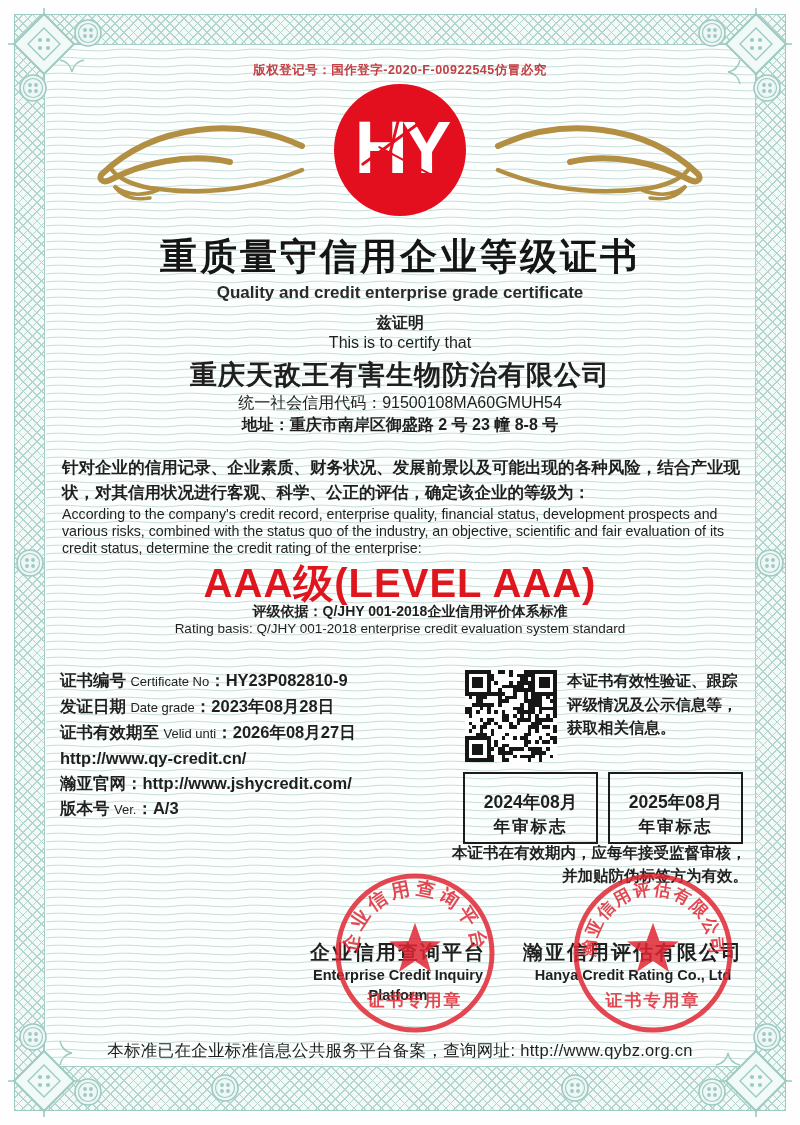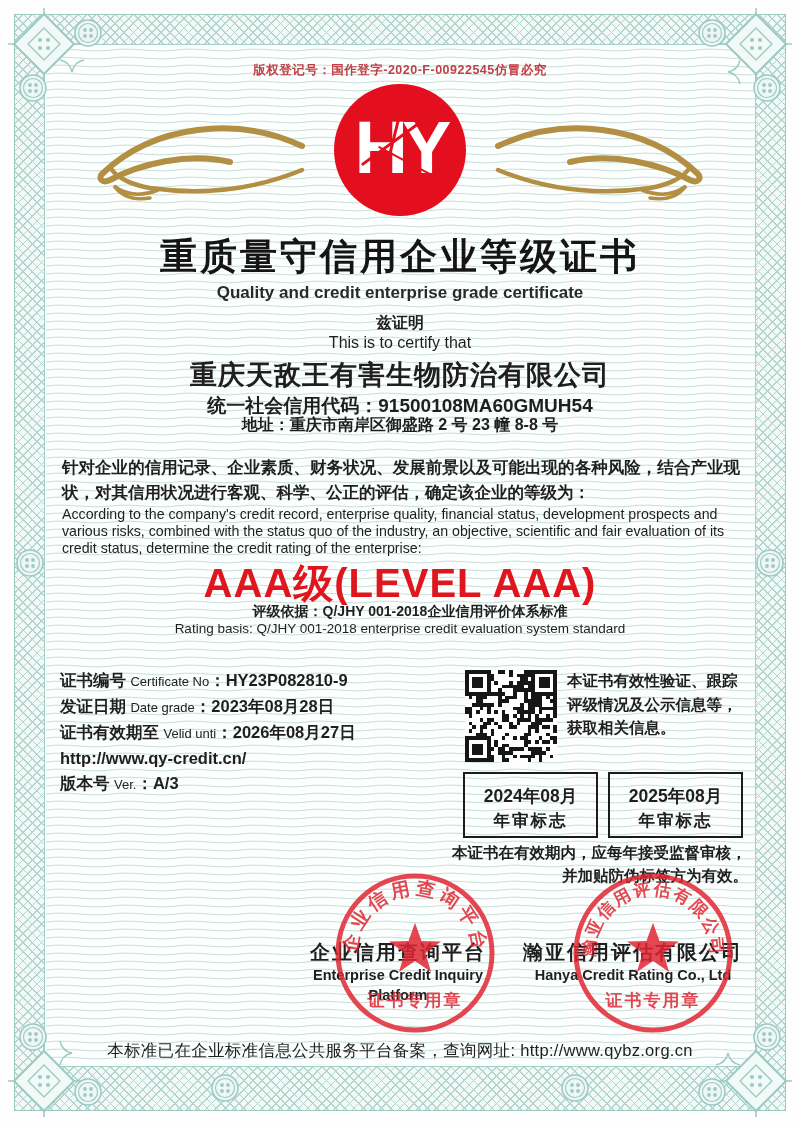--- a/index.html
+++ b/index.html
@@ -40,21 +40,21 @@
     font-family:"Liberation Sans",sans-serif;transform:translateY(-2px);}
   .crack{position:absolute;background:#e30f1e;height:3px;border-radius:2px;}
   .flourish{position:absolute;top:118px;width:230px;height:86px;}
   .flourish.left{left:88px;}
   .flourish.right{right:88px;transform:scaleX(-1);}
   .title-zh{top:232px;font-size:37px;font-weight:700;letter-spacing:3px;color:#151515;}
   .title-en{top:283px;font-size:17px;font-weight:600;color:#2a2a2a;}
   .certify-zh{top:313px;font-size:16px;font-weight:600;}
   .certify-en{top:334px;font-size:16px;}
   .company{top:357px;font-size:27px;font-weight:800;letter-spacing:1px;}
-  .code{top:393px;font-size:19px;font-weight:700;}
+  .code{top:393px;font-size:16px;font-weight:400;}
   .addr{top:415px;font-size:16px;font-weight:600;}
   .para-zh{top:455px;left:62px;width:678px;font-size:16.5px;font-weight:600;
     line-height:24.5px;text-align:justify;}
   .para-en{top:506px;left:62px;width:678px;font-size:14.2px;line-height:17.2px;font-weight:500;}
   .level{top:556px;font-size:40px;font-weight:900;color:#e0161f;letter-spacing:1px;}
   .basis-zh{top:603px;font-size:14px;font-weight:700;margin-left:20px;}
   .basis-en{top:621px;font-size:13.5px;}
   
   .details{top:668px;left:60px;width:390px;}
   .d-row{line-height:25px;white-space:nowrap;}
@@ -62,21 +62,21 @@
   .d-en{font-size:13px;font-weight:500;color:#222;}
   .d-val{font-size:16.5px;font-weight:600;}
   
   .qr{top:670px;left:465px;width:92px;height:92px;background:#fff;
     display:grid;grid-template-columns:repeat(25,1fr);grid-template-rows:repeat(25,1fr);}
   .qr div{background:#fff;}
   .qr div.on{background:#161616;}
   .qr-note{top:669px;left:567px;width:180px;font-size:15.5px;font-weight:600;line-height:23.5px;}
   
   .abox{top:772px;position:absolute;border:2.5px solid #1c1c1c;height:52px;width:131px;
-    text-align:center;padding-top:10px;background:transparent;}
+    text-align:center;padding-top:16px;background:transparent;}
   .abox .m{font-size:17.5px;font-weight:700;line-height:24px;}
   .abox .l{font-size:16.5px;font-weight:700;line-height:24px;letter-spacing:2px;}
   .abox.b1{left:463px;}
   .abox.b2{left:608px;}
   .supervision{top:841px;left:452px;width:296px;font-size:15.5px;font-weight:700;
     line-height:23px;text-align:right;}
   .supervision .first{text-align:left;display:block;}
   
   .org{position:absolute;text-align:center;}
   .org .zh{font-size:20px;font-weight:800;letter-spacing:2px;line-height:25px;}
@@ -204,20 +204,23 @@
     <span class="d-en">Date grade</span><span class="d-val">：2023年08月28日</span>
   </div>
   <div class="d-row">
     <span class="d-zh">证书有效期至</span>
     <span class="d-en">Velid unti</span><span class="d-val">：2026年08月27日</span>
   </div>
   <div class="d-row">
     <span class="d-val">http://www.qy-credit.cn/</span>
   </div>
   <div class="d-row">
+    <span class="d-zh">瀚亚官网</span><span class="d-val">：http://www.jshycredit.com/</span>
+  </div>
+  <div class="d-row">
     <span class="d-zh">版本号</span>
     <span class="d-en">Ver.</span><span class="d-val">：A/3</span>
   </div>
 </div>
 
 <div class="abs qr" id="qr">
     <div class="on"></div>
     <div class="on"></div>
     <div class="on"></div>
     <div class="on"></div>

